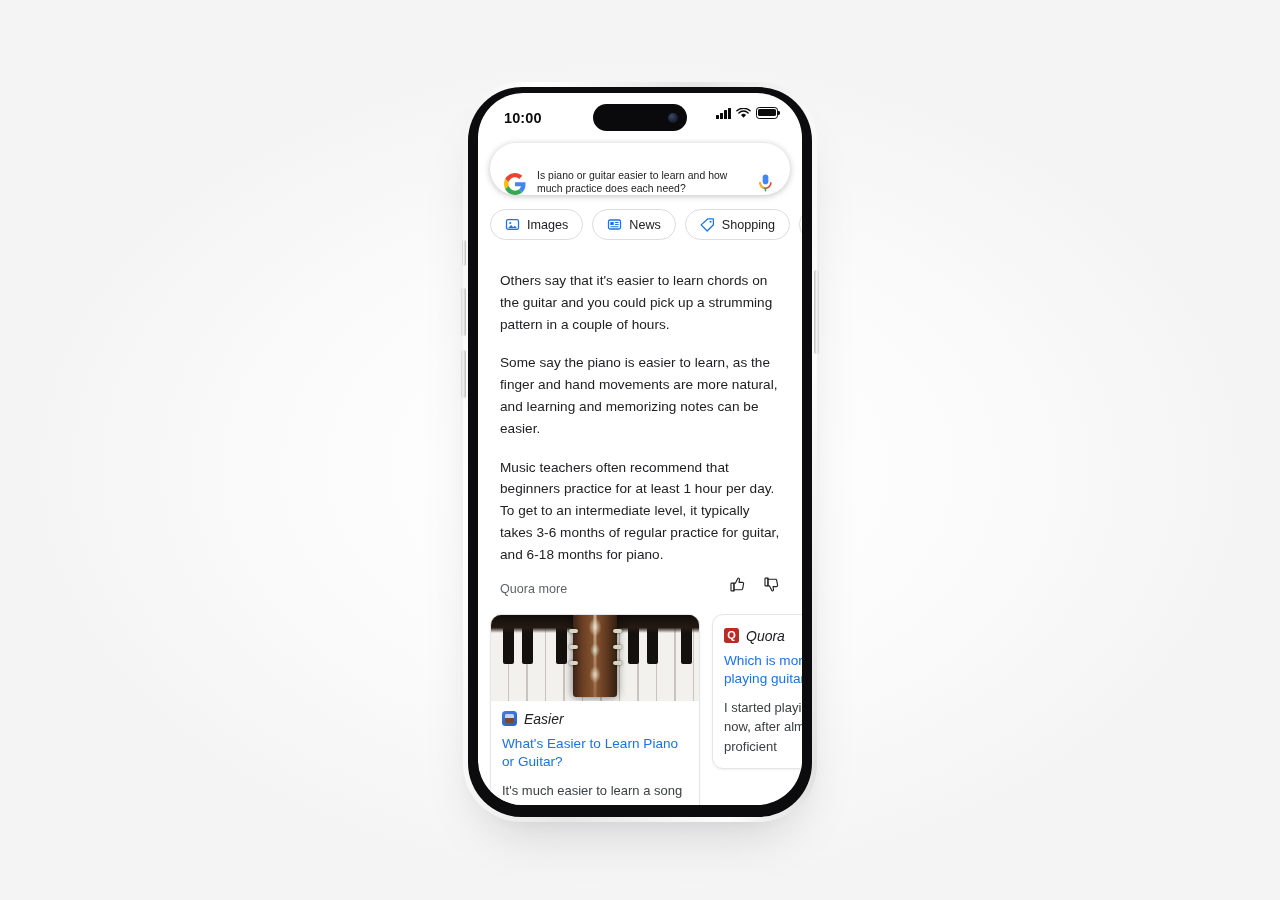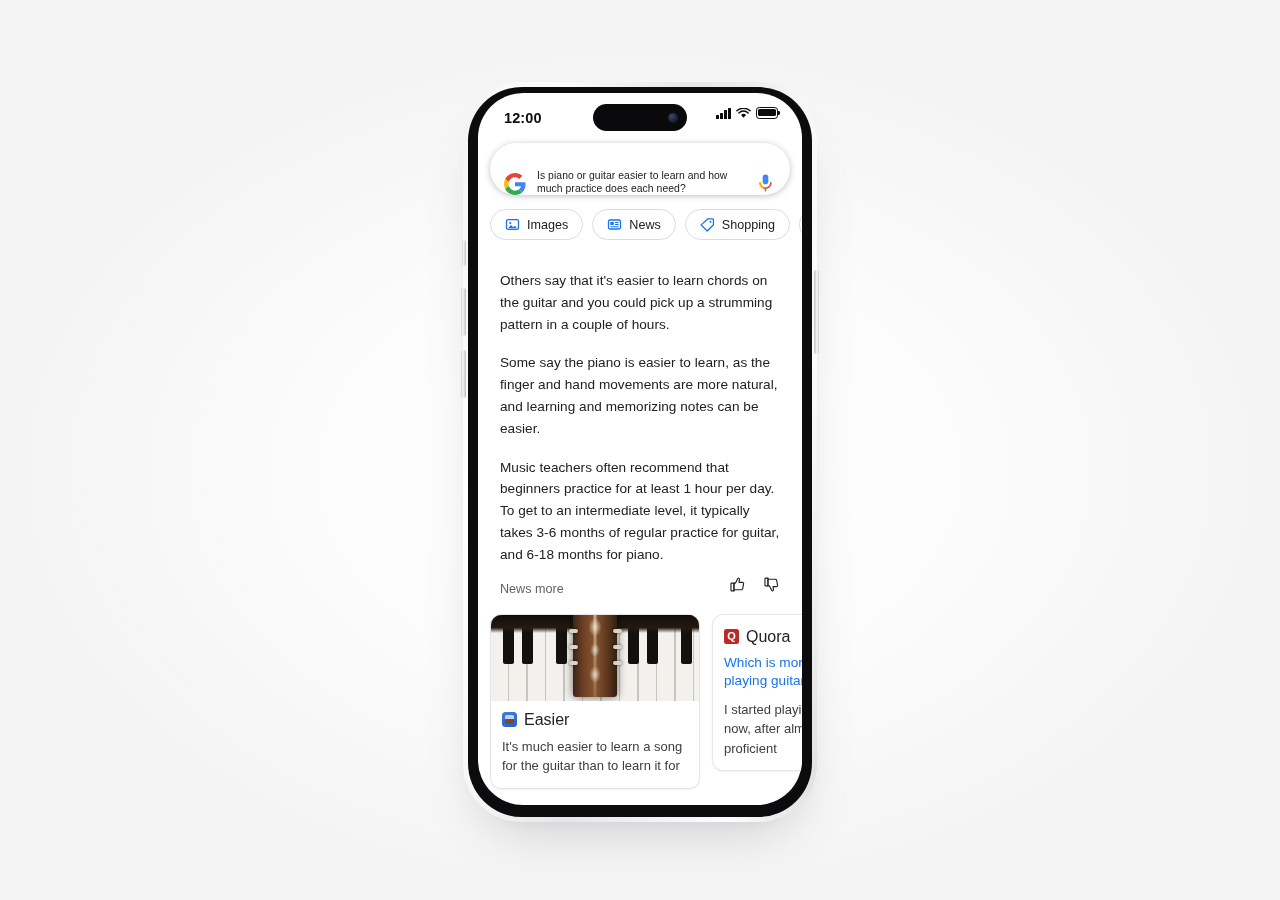--- a/index.html
+++ b/index.html
@@ -325,21 +325,21 @@
     background: #b92b27;
     color: #fff;
     font-size: 11px;
     font-weight: 700;
     display: flex;
     align-items: center;
     justify-content: center;
     border-radius: 2.5px;
     line-height: 1;
   }
-  .src-name { font-size: 16px; color: #202124; }
+  .src-name { font-size: 14px; color: #202124; font-style: italic; }
   .card-title {
     font-size: 13.6px;
     line-height: 18.5px;
     color: #1a73e8;
     margin-bottom: 9px;
     letter-spacing: 0.02px;
   }
   .card-snippet {
     font-size: 13px;
     line-height: 19.5px;
@@ -359,21 +359,21 @@
   <div class="btn-side btn-silent"></div>
   <div class="btn-side btn-volup"></div>
   <div class="btn-side btn-voldn"></div>
   <div class="btn-side btn-power"></div>
 
   <div class="phone-bezel"></div>
 
   <div class="screen">
 
     <div class="statusbar">
-      <div class="status-time">12:00</div>
+      <div class="status-time">10:00</div>
 
       <div class="dynamic-island">
         <div class="island-cam"></div>
       </div>
 
       <div class="status-right">
         <div class="sig">
           <i></i>
             <i></i>
             <i></i>
@@ -457,21 +457,21 @@
       <svg class="fb-icon" viewBox="0 0 24 24">
         <path d="M7 21V10h2.2l3.2-6.6c.2-.45.7-.7 1.2-.55.8.22 1.3 1 1.15 1.8L14.2 9H19c1 0 1.8.9 1.6 1.9l-1.3 7c-.15.85-.9 1.45-1.75 1.45H7z" fill="none" stroke="#202124" stroke-width="1.6" stroke-linejoin="round"></path>
         <rect x="2.8" y="10" width="4.2" height="11" rx="1" fill="none" stroke="#202124" stroke-width="1.6"></rect>
       </svg>
       <svg class="fb-icon" viewBox="0 0 24 24">
         <path d="M7 3v11h2.2l3.2 6.6c.2.45.7.7 1.2.55.8-.22 1.3-1 1.15-1.8L14.2 15H19c1 0 1.8-.9 1.6-1.9l-1.3-7C19.15 5.25 18.4 4.65 17.55 4.65H7z" fill="none" stroke="#202124" stroke-width="1.6" stroke-linejoin="round"></path>
         <rect x="2.8" y="3" width="4.2" height="11" rx="1" fill="none" stroke="#202124" stroke-width="1.6"></rect>
       </svg>
     </div>
 
-    <div class="readmore">News more</div>
+    <div class="readmore">Quora more</div>
 
     <div class="cards">
 
       <div class="card">
         <div class="card-thumb">
           <div class="keys"></div>
           <div class="blacks">
             <i style="left:12px"></i>
               <i style="left:31px"></i>
             <i style="left:65px"></i>
@@ -488,20 +488,21 @@
           <div class="tuner" style="left:78px; top:46px"></div>
           <div class="tuner" style="left:122px; top:14px"></div>
           <div class="tuner" style="left:122px; top:30px"></div>
           <div class="tuner" style="left:122px; top:46px"></div>
         </div>
         <div class="card-body">
           <div class="src-row">
             <div class="favicon mussila"></div>
             <span class="src-name">Easier</span>
           </div>
+          <div class="card-title">What's Easier to Learn Piano or Guitar?</div>
           <div class="card-snippet">It's much easier to learn a song for the guitar than to learn it for</div>
         </div>
       </div>
 
       <div class="card">
         <div class="card-body" style="padding-top:13px">
           <div class="src-row">
             <div class="favicon quora">Q</div>
             <span class="src-name">Quora</span>
           </div>

